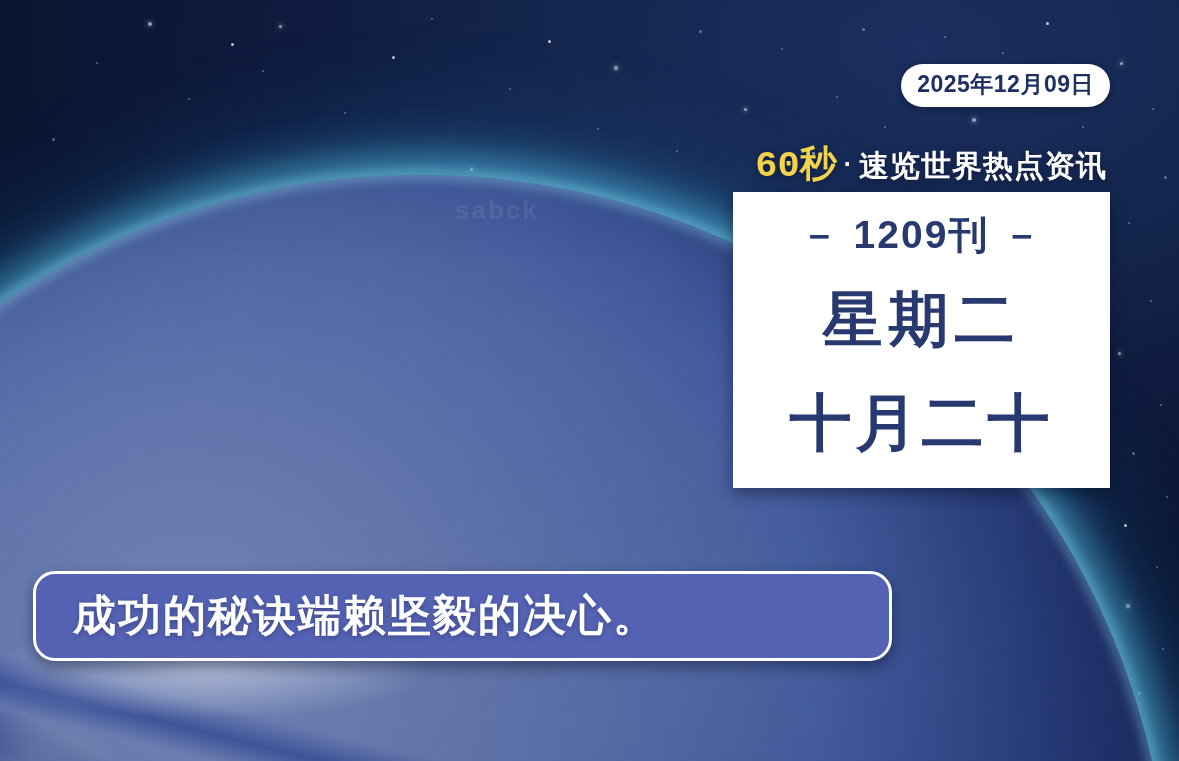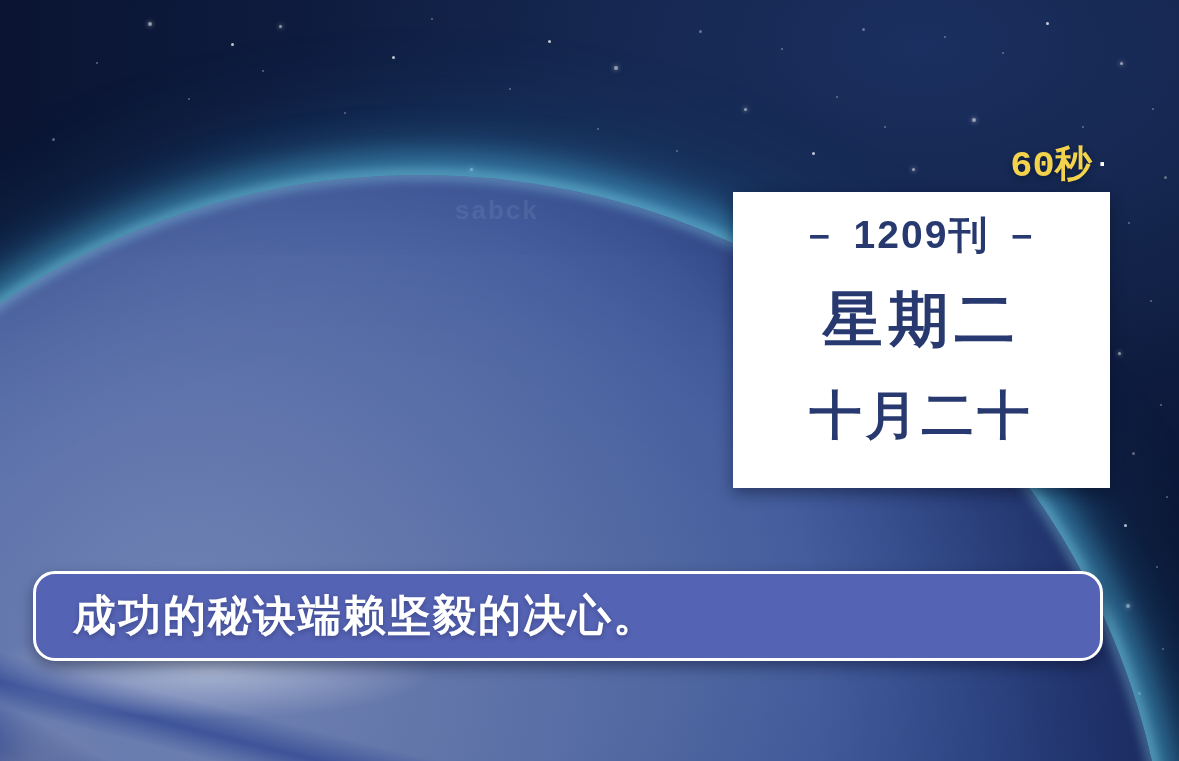--- a/index.html
+++ b/index.html
@@ -221,32 +221,32 @@
   }
   .weekday {
     font-weight: bold;
     font-size: 60px;
     letter-spacing: 6px;
     margin-top: 18px;
     white-space: nowrap;
   }
   .lunar {
     font-weight: bold;
-    font-size: 52px;
+    font-size: 62px;
     letter-spacing: 4px;
     margin-top: 20px;
     white-space: nowrap;
   }
 
   
   .quote-bar {
     position: absolute;
     left: 33px;
     top: 571px;
-    width: 1070px;
+    width: 859px;
     height: 90px;
     background: #5563b4;
     border: 3px solid #ffffff;
     border-radius: 22px;
     display: flex;
     align-items: center;
     box-shadow: 0 6px 14px rgba(4,10,30,.40);
   }
   .quote-text {
     color: #ffffff;
@@ -341,24 +341,26 @@
       <div class="earth-shade"></div>
     </div>
     <div class="atmo2"></div>
   </div>
 
   <div class="watermark">sabck</div>
 
   <div class="title-block">
   </div>
 
+  <div class="date-pill">2025年12月09日</div>
 
   <div class="tagline">
     <span class="sec">60秒</span>
     <span class="dot">·</span>
+    <span class="desc">速览世界热点资讯</span>
   </div>
 
   <div class="info-card">
     <div class="issue">－ 1209刊 －</div>
     <div class="weekday">星期二</div>
     <div class="lunar">十月二十</div>
   </div>
 
   <div class="quote-bar">
     <div class="quote-text">成功的秘诀端赖坚毅的决心。</div>

